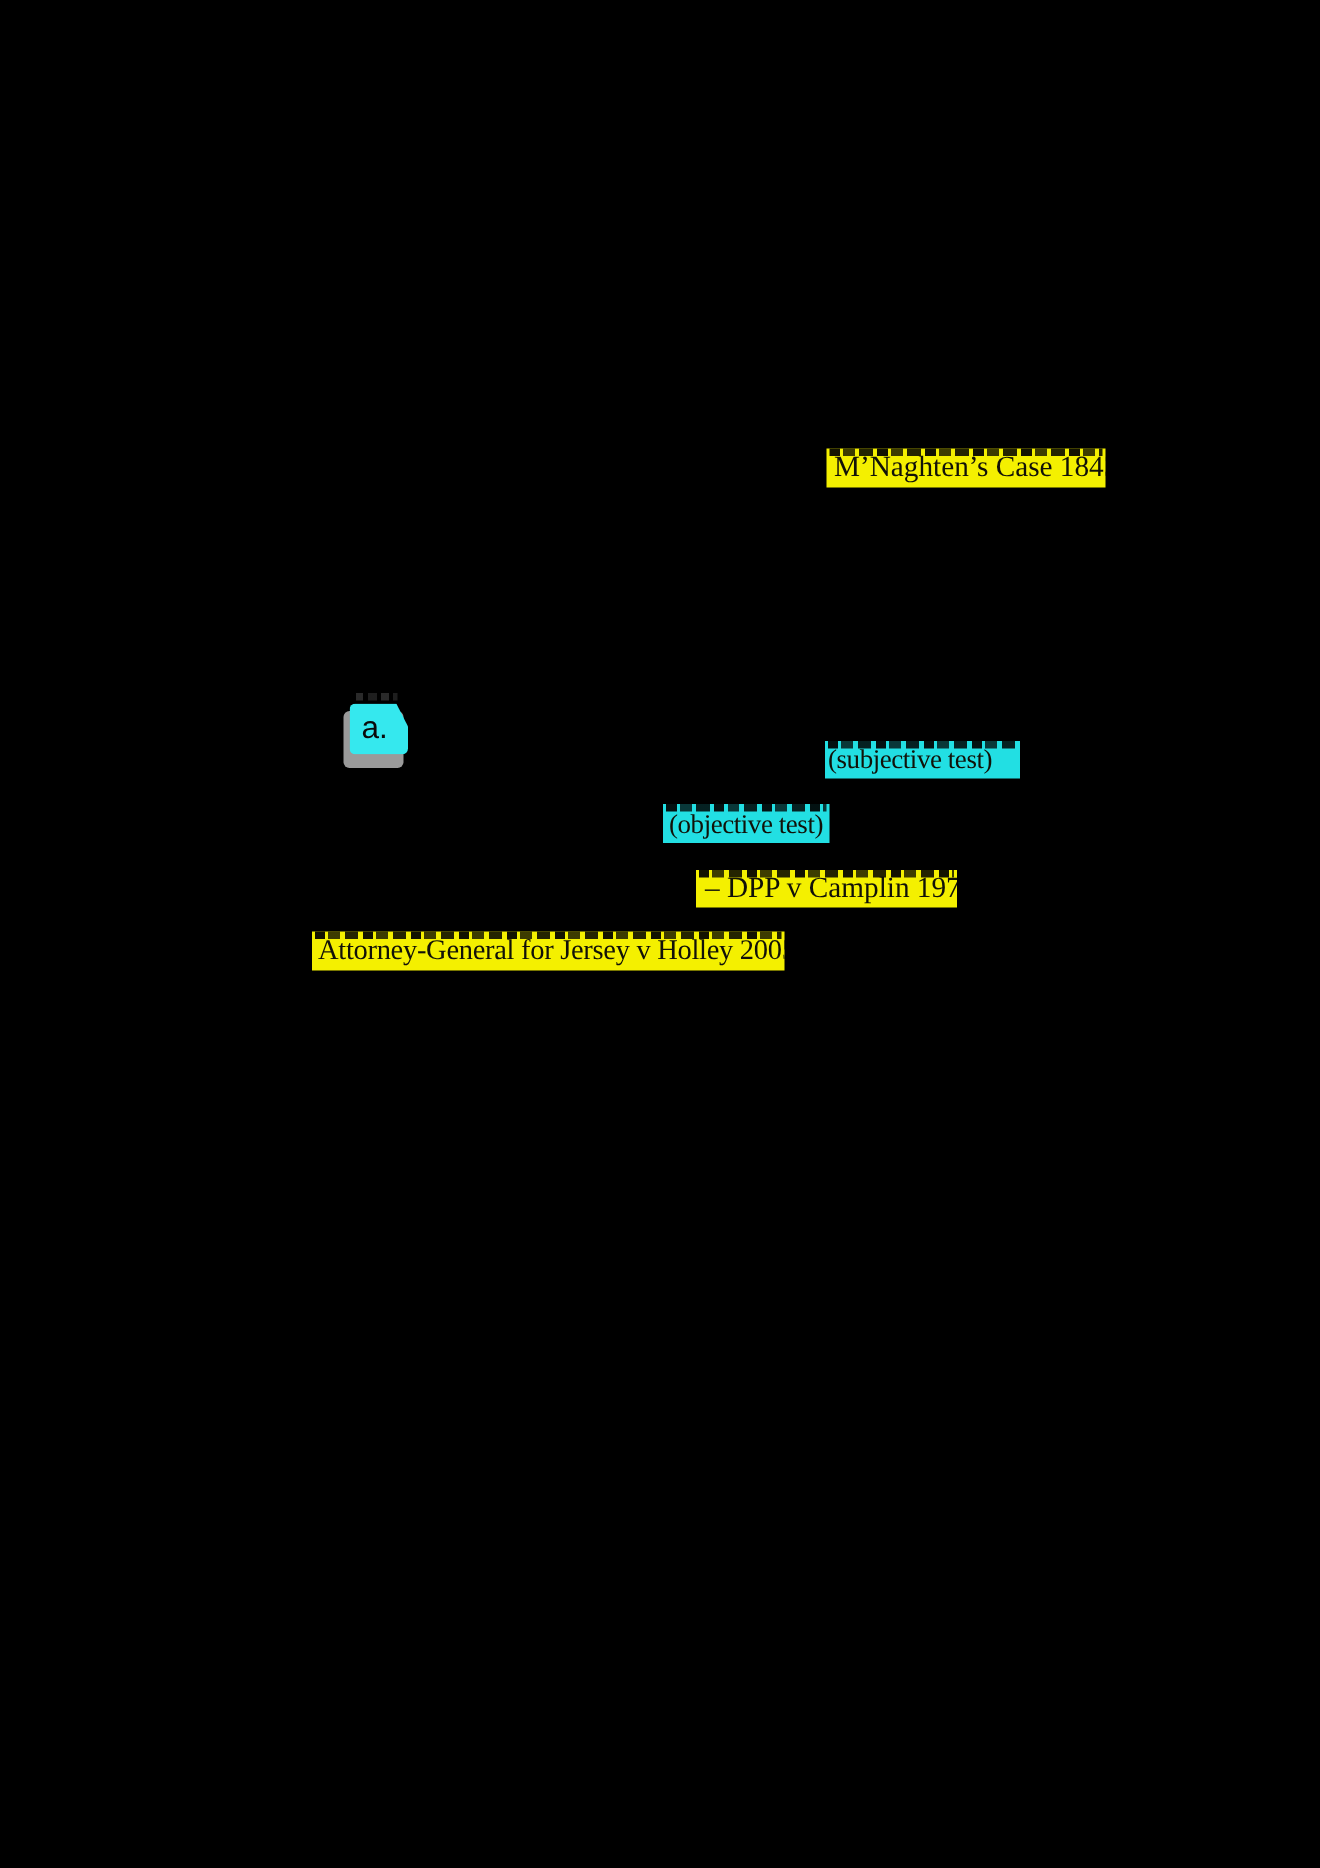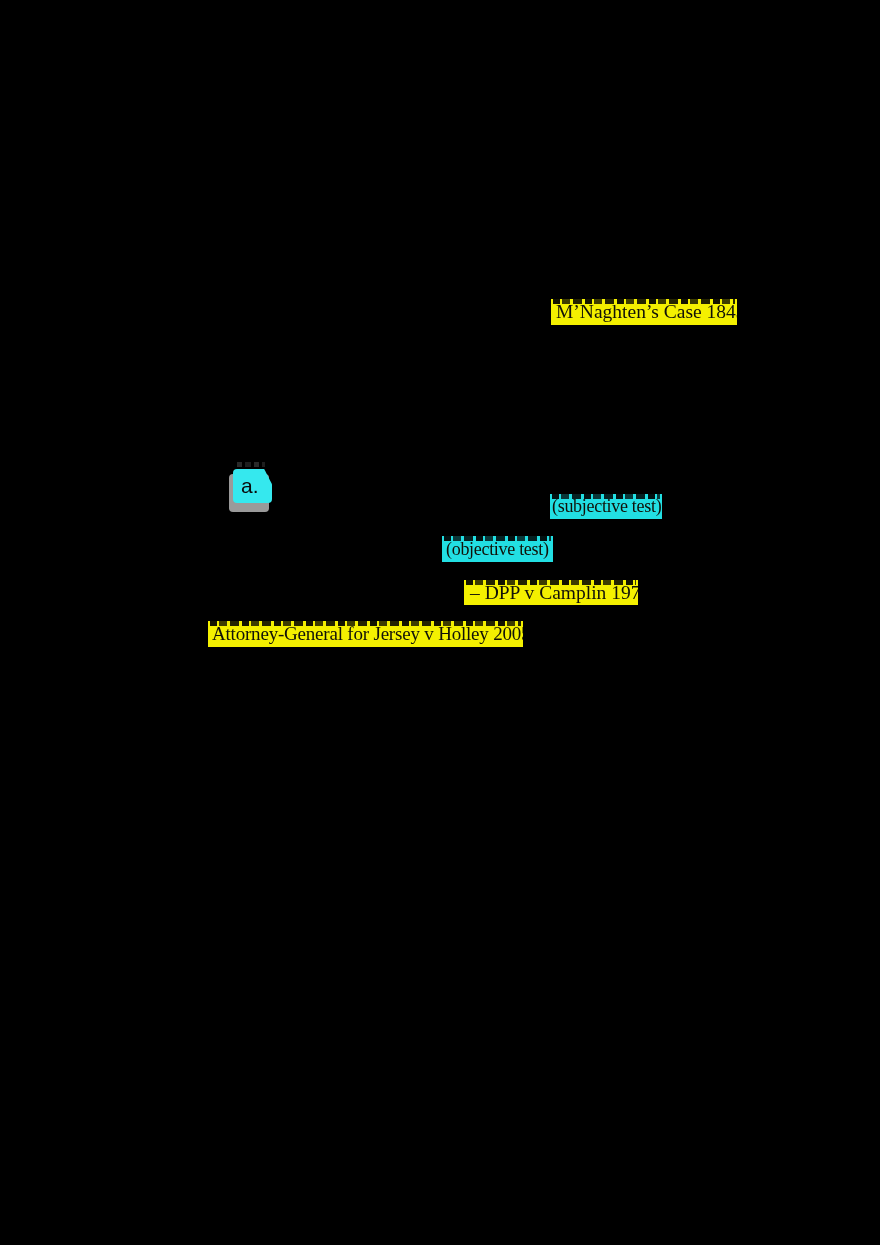--- a/index.html
+++ b/index.html
@@ -89,21 +89,21 @@
         rgba(34,223,227,.28) 0 9px, transparent 9px 14px,
         rgba(34,223,227,.16) 14px 27px, transparent 27px 32px);
   }
 
   
   .hl-mnaghten {
     left: 551px; top: 299px; width: 186px; height: 26px;
     font-size: 19.5px; line-height: 26px; padding: 0 0 0 5px;
   }
   .hl-subjective {
-    left: 550px; top: 494px; width: 112px; height: 25px;
+    left: 550px; top: 494px; width: 130px; height: 25px;
     font-size: 18px; line-height: 25px; padding: 0 0 0 2px;
     letter-spacing: -0.3px;
   }
   .hl-objective {
     left: 442px; top: 536px; width: 111px; height: 26px;
     font-size: 18px; line-height: 26px; padding: 0 0 0 4px;
     letter-spacing: -0.3px;
     font-family: Liberation Serif, serif;
   }
   .hl-camplin {

